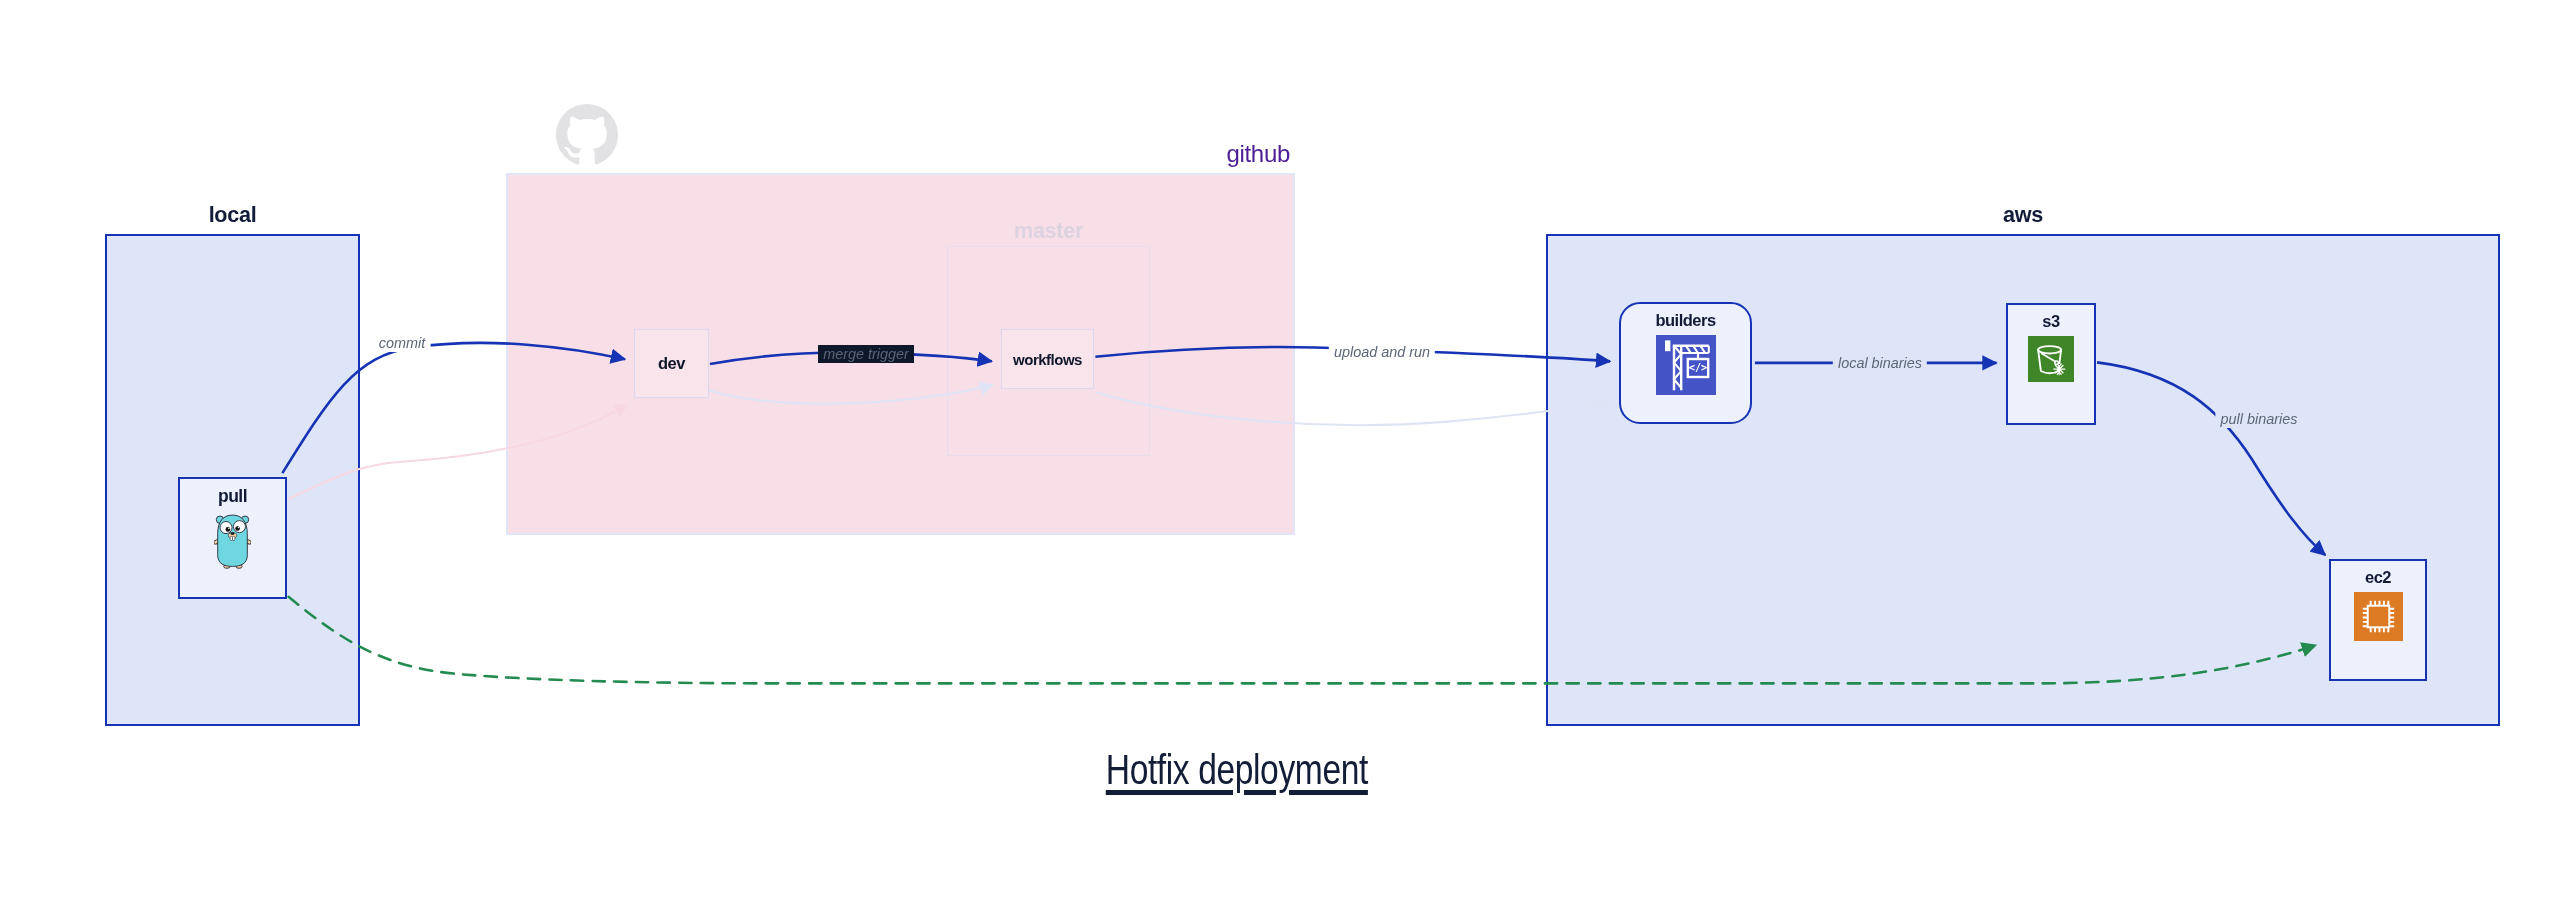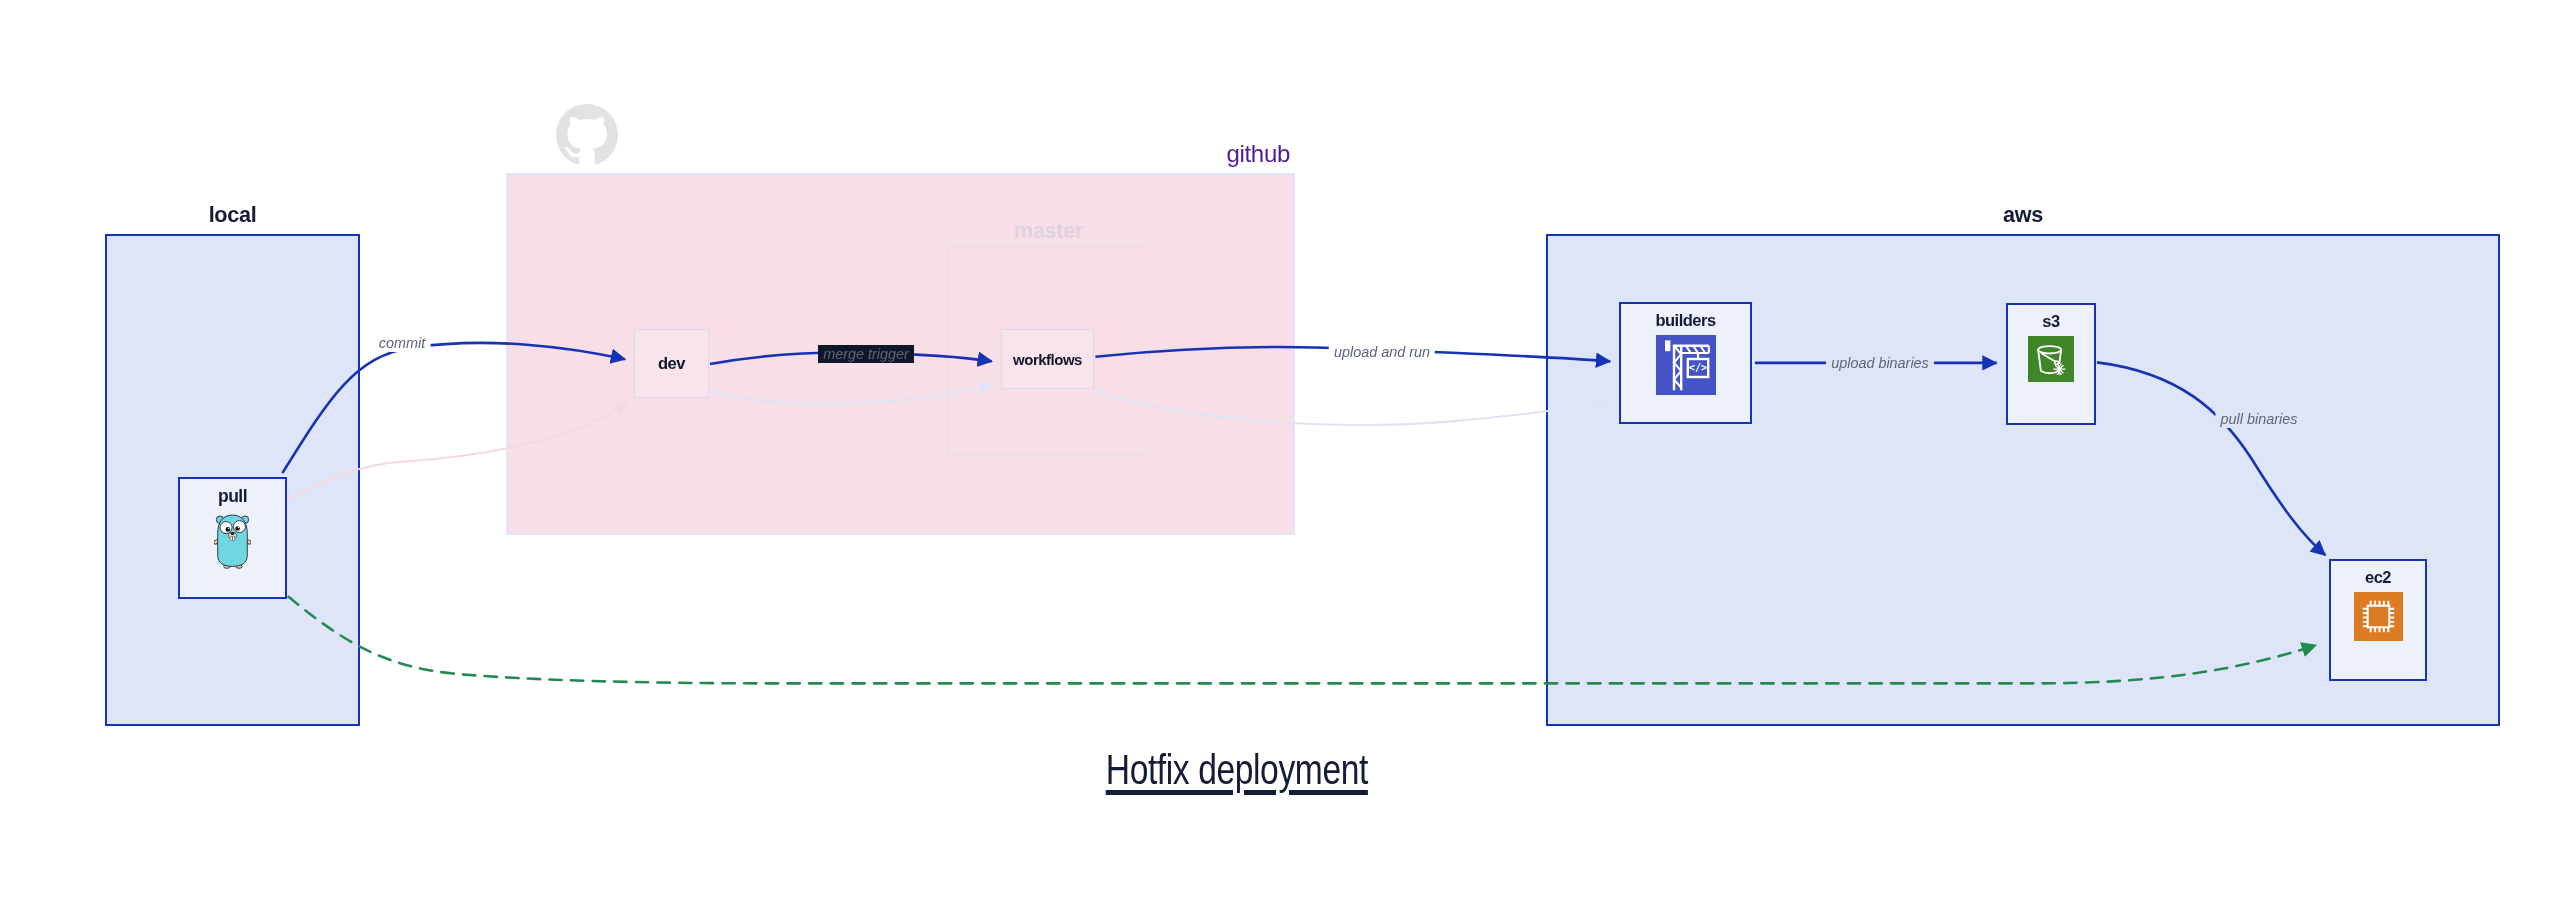--- a/index.html
+++ b/index.html
@@ -89,21 +89,21 @@
     <path d="M3406,704 L3875,704" fill="none" stroke="#1533b4" stroke-width="5" marker-end="url(#arrow-blue)"></path>
 
     <path d="M4070,703 C4230,723 4310,798 4370,890 C4432,990 4470,1040 4513,1077" fill="none" stroke="#1533b4" stroke-width="5" marker-end="url(#arrow-blue)"></path>
 
     <path d="M560,1158 C660,1240 740,1293 880,1307 C1020,1320 1250,1326 1500,1326 L3950,1326 C4180,1326 4340,1302 4495,1252" fill="none" stroke="#238b50" stroke-width="5" stroke-linecap="round" stroke-dasharray="24 18" marker-end="url(#arrow-green)"></path>
   </svg>
 
   <div class="edge-label bg-white" style="left:402px;top:343px;">commit</div>
   <div class="edge-label bg-pink" style="left:866px;top:354px;">merge trigger</div>
   <div class="edge-label bg-white" style="left:1382px;top:352px;">upload and run</div>
-  <div class="edge-label bg-blue" style="left:1880px;top:363px;">upload binaries</div>
+  <div class="edge-label bg-blue" style="left:1880px;top:363px;">local binaries</div>
   <div class="edge-label bg-blue" style="left:2259px;top:419px;">pull binaries</div>
 
   <div class="node solid" style="left:178px;top:477px;width:109px;height:122px;">
     <div class="node-label" style="font-size:17.5px;">pull</div>
     <svg class="node-icon" width="37" height="57" viewBox="0 0 80 122">
       <g stroke="#2b2b38" stroke-width="2">
         <circle cx="13" cy="16" r="8" fill="#6fd7e2"></circle>
         <circle cx="67" cy="16" r="8" fill="#6fd7e2"></circle>
         <ellipse cx="5" cy="64" rx="6" ry="4" fill="#f7d3a0" transform="rotate(-30 5 64)"></ellipse>
         <ellipse cx="75" cy="64" rx="6" ry="4" fill="#f7d3a0" transform="rotate(30 75 64)"></ellipse>
@@ -125,21 +125,21 @@
   </div>
 
   <div class="node faded" style="left:634px;top:329px;width:75px;height:69px;">
     <div class="node-label">dev</div>
   </div>
 
   <div class="node faded" style="left:1001px;top:329px;width:93px;height:60px;">
     <div class="node-label" style="font-size:15px;">workflows</div>
   </div>
 
-  <div class="node solid" style="left:1619px;top:302px;width:133px;height:122px;">
+  <div class="node solid" style="left:1619px;top:302px;width:133px;height:122px;border-radius:21px;">
     <div class="node-label">builders</div>
     <svg class="node-icon" width="60" height="60" viewBox="0 0 100 100">
       <rect x="0" y="0" width="100" height="100" fill="#4453c6"></rect>
       <g stroke="#ffffff" stroke-width="4" fill="none">
         <rect x="16" y="10" width="7" height="16" fill="#ffffff" stroke-width="2"></rect>
         <path d="M30,18 L30,92 M42,18 L42,92"></path>
         <path d="M30,18 L42,32 L30,46 L42,60 L30,74 L42,88" stroke-width="3.5"></path>
         <path d="M28,18 L88,18"></path>
         <path d="M42,30 L88,30 M50,18 L58,30 M62,18 L70,30 M74,18 L82,30 M88,18 L88,30" stroke-width="3.5"></path>
         <path d="M70,30 L70,40" stroke-width="3.5"></path>

